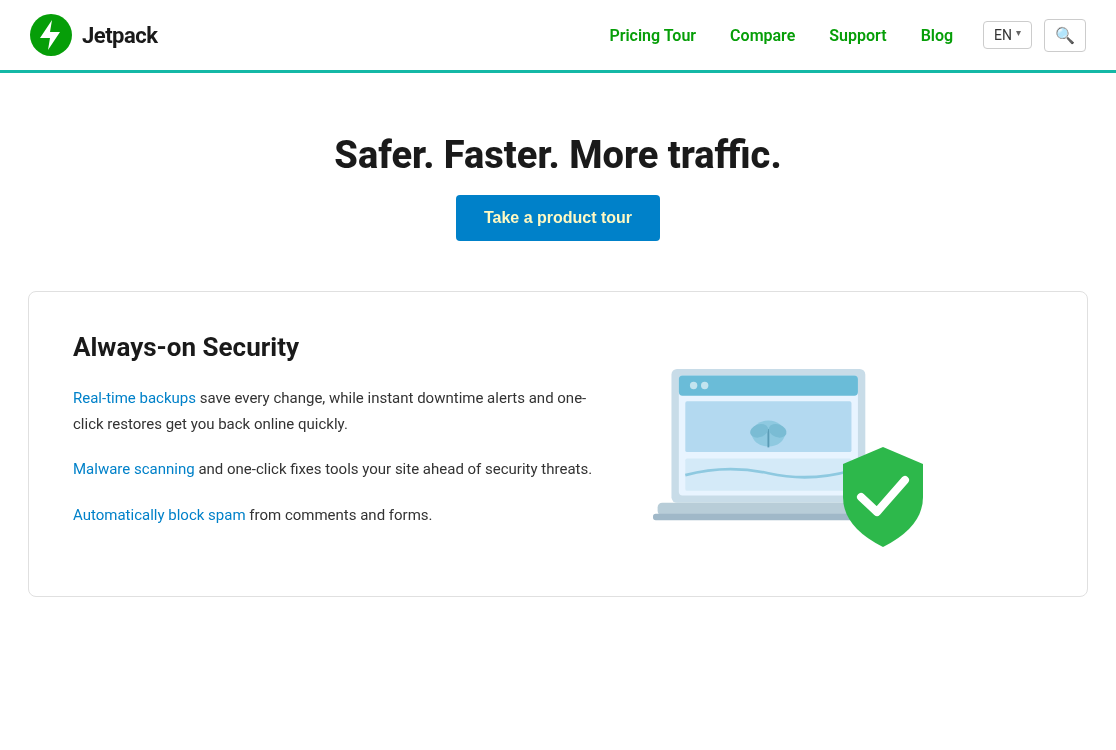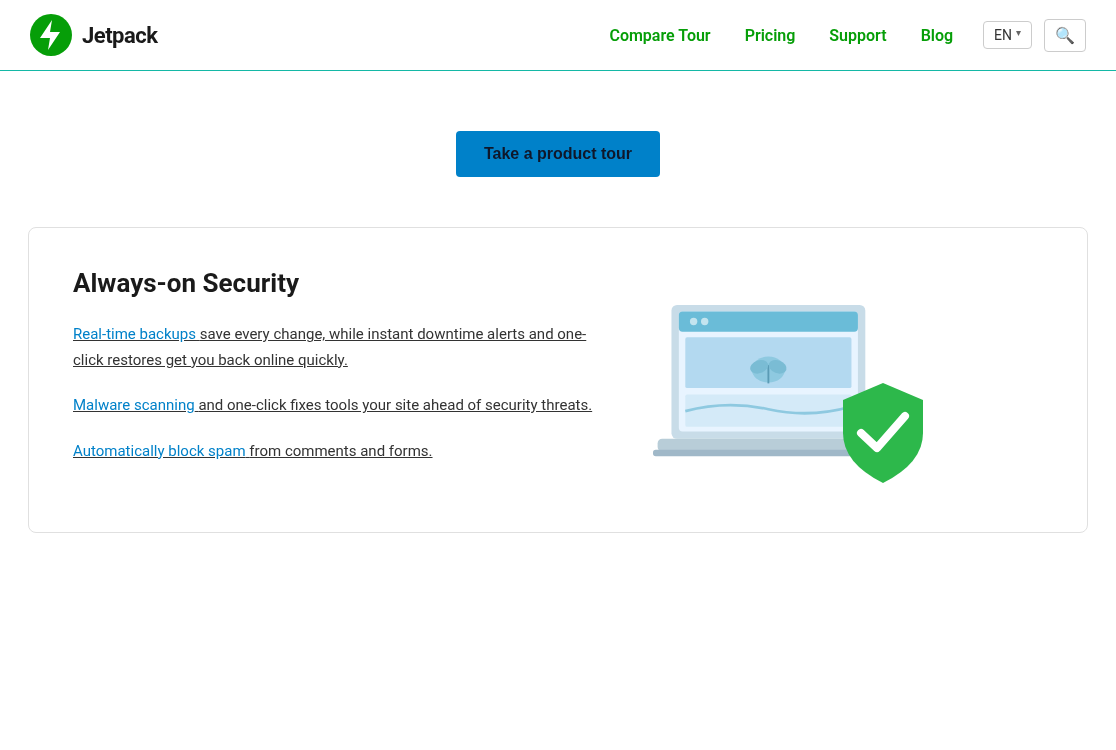--- a/index.html
+++ b/index.html
@@ -10,21 +10,21 @@
       width: 1116px;
       min-height: 750px;
     }
 
     
     header {
       display: flex;
       align-items: center;
       justify-content: space-between;
       padding: 14px 30px;
-      border-bottom: 1px solid #14b8a6;
+      border-bottom: 3px solid #14b8a6;
     }
     .logo-area {
       display: flex;
       align-items: center;
       gap: 10px;
     }
     .logo-icon {
       width: 42px;
       height: 42px;
     }
@@ -91,21 +91,21 @@
       line-height: 1.6;
       margin-bottom: 36px;
     }
     .hero-buttons {
       display: flex;
       justify-content: center;
       gap: 16px;
     }
     .btn-primary {
       background: #0081c9;
-      color: #0f172a;
+      color: #fef9c3;
       border: none;
       border-radius: 4px;
       padding: 14px 28px;
       font-size: 16px;
       font-weight: 600;
       cursor: pointer;
     }
     .btn-secondary {
       background: #fff;
       color: #1a1a1a;
@@ -133,21 +133,20 @@
       font-size: 26px;
       font-weight: 700;
       color: #1a1a1a;
       margin-bottom: 24px;
     }
     .security-text {
       font-size: 15px;
       line-height: 1.7;
       color: #333;
       margin-bottom: 20px;
-      text-decoration: underline;
     }
     .security-text a, .link {
       color: #0081c9;
       text-decoration: none;
     }
 
     
     .security-illustration {
       position: relative;
       width: 300px;
@@ -180,35 +179,36 @@
 <header>
   <div class="logo-area">
 
     <svg class="logo-icon" viewBox="0 0 42 42" xmlns="http://www.w3.org/2000/svg">
       <circle cx="21" cy="21" r="21" fill="#069e08"></circle>
       <polygon points="22,6 10,24 20,24 18,36 30,18 20,18" fill="#fff"></polygon>
     </svg>
     <span class="logo-text">Jetpack</span>
   </div>
   <nav>
-    <a class="nav-link">Compare Tour</a>
-    <a class="nav-link">Pricing</a>
+    <a class="nav-link">Pricing Tour</a>
+    <a class="nav-link">Compare</a>
     <a class="nav-link">Support</a>
     <a class="nav-link">Blog</a>
     <div class="lang-selector">
       <span>EN</span>
       <span class="lang-chevron">▾</span>
     </div>
     <button class="search-btn">
       <span>🔍</span>
     </button>
   </nav>
 </header>
 
 <section class="hero">
+  <h1 class="hero-title">Safer. Faster. More traffic.</h1>
   <div class="hero-buttons">
     <button class="btn-primary">Take a product tour</button>
   </div>
 </section>
 
 <div class="security-section">
   <div class="security-content">
     <h2 class="security-title">Always-on Security</h2>
 
     <p class="security-text">

